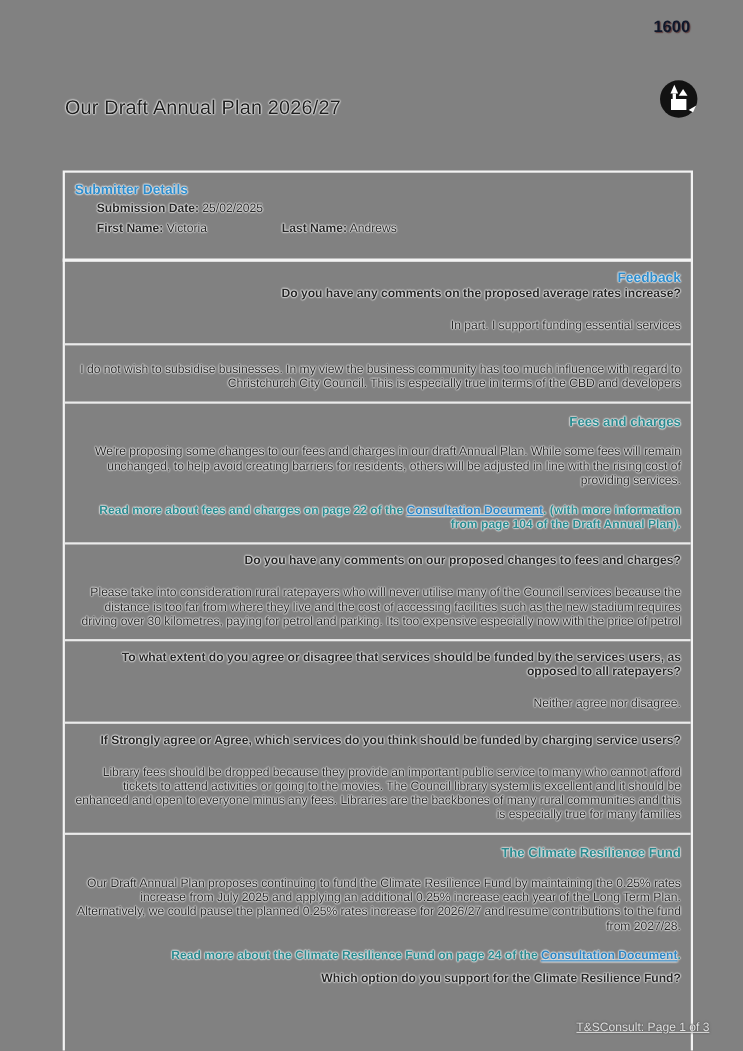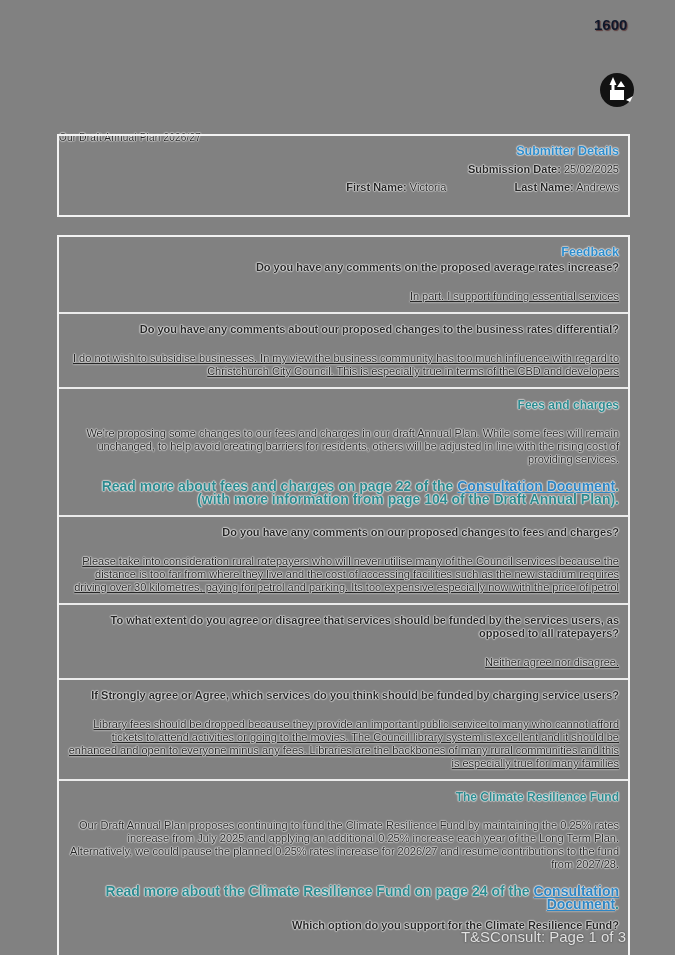--- a/index.html
+++ b/index.html
@@ -12,59 +12,60 @@
   .halo{ text-shadow:0 0 1.5px #fff, 0 0 1.5px #fff, 0 0 2px #fff; }
 
   
   .num-badge{
     position:absolute; left:594px; top:16px;
     color:#0f172a; font-size:15px; font-weight:bold;
     text-shadow:1px 1px 1px rgba(60,0,0,.55);
   }
   .page-title{
     position:absolute; left:59px; top:88px;
-    font-size:10px; letter-spacing:.2px; color:#1e1e1e;margin-top:44px;
+    font-size:18px; letter-spacing:.2px; color:#1e1e1e;
   }
   .logo{
     position:absolute; top:72px; right:40px;
     display:flex; align-items:center; gap:5px;
   }
   .logo-text{ text-align:right; color:#141414; font-weight:bold; line-height:1.0;}
   .logo-line1{ font-size:17px; }
   .logo-line2{ font-size:13.5px; }
   .logo-icon svg{ display:block; }
 
   
   .panel{
     position:absolute; left:57px; width:573px;
     border:2px solid #f3f3f3;
     box-sizing:border-box;
     padding:8px 9px;
   }
-  .panel-submitter{ top:134px; height:83px;text-align:right; }
+  .panel-submitter{ top:155px; height:83px; }
   .panel-feedback{ top:235px; height:847px; overflow:hidden;text-align:right; }
 
   .h-blue{ color:#2e8ccb; font-weight:bold; font-size:12.5px; margin:0 0 2px 0; }
   .section{ color:#2c8a8f; font-weight:bold; font-size:12px; margin:8px 0 4px 0; }
   .q{ font-weight:bold; font-size:11px; line-height:13px; margin:6px 0 0 0; }
-  .a{ font-size:11px; line-height:13px; margin:16px 0 8px 0;text-decoration:underline; }
+  .a{ font-size:11px; line-height:13px; margin:16px 0 8px 0; }
   .p{ font-size:11px; line-height:13px; margin:15px 0 6px 0; }
-  .readmore{ color:#2c8a8f; font-weight:bold; font-size:14px; line-height:13px; margin:14px 0 8px 0; }
+  .readmore{ color:#2c8a8f; font-weight:bold; font-size:11px; line-height:13px; margin:14px 0 8px 0; }
   .readmore .doc-link{ color:#2e86c4; text-decoration:underline; cursor:pointer; }
   .divider{ height:2px; background:#ebebeb; margin:9px -9px; }
 
   .sub-line{ font-size:11px; line-height:14px; margin-top:4px; }
   .sub-line:first-of-type{ margin-top:13px; }
   .sub-label{ font-weight:bold;padding-left:20px; }
   .name-gap{ display:inline-block; width:42px; }
 
   .footer{
-    position:absolute; right:49px; top:928px;
-    font-size:15px; color:#e2e2e2;
+    position:absolute; right:30px; top:928px;
+    font-size:11px; color:#e2e2e2;
     text-shadow:0 0 2px #4c4c4c, 0 0 1px #3c3c3c;
+    text-decoration:underline;
   }
 </style>
 </head>
 <body>
 
 <div class="num-badge">1600</div>
 
 <div class="page-title halo">Our Draft Annual Plan 2026/27</div>
 
 <div class="logo">
@@ -95,21 +96,20 @@
   </div>
 </div>
 
 <div class="panel panel-feedback">
   <div class="h-blue halo">Feedback</div>
 
   <div class="q halo" style="margin-top:0;">Do you have any comments on the proposed average rates increase?</div>
   <div class="a halo">In part. I support funding essential services</div>
   <div class="divider"></div>
 
-  <div class="q halo">Do you have any comments about our proposed changes to the business rates differential?</div>
   <div class="a halo">I do not wish to subsidise businesses. In my view the business community has too much influence with regard to Christchurch City Council. This is especially true in terms of the CBD and developers</div>
   <div class="divider"></div>
 
   <div class="section halo">Fees and charges</div>
   <div class="p halo">We're proposing some changes to our fees and charges in our draft Annual Plan. While some fees will remain unchanged, to help avoid creating barriers for residents, others will be adjusted in line with the rising cost of providing services.</div>
   <div class="readmore halo"><span>Read more about fees and charges on page 22 of the </span><span class="doc-link">Consultation Document</span><span>. (with more information from page 104 of the Draft Annual Plan).</span></div>
   <div class="divider"></div>
 
   <div class="q halo">Do you have any comments on our proposed changes to fees and charges?</div>
   <div class="a halo">Please take into consideration rural ratepayers who will never utilise many of the Council services because the distance is too far from where they live and the cost of accessing facilities such as the new stadium requires driving over 30 kilometres, paying for petrol and parking. Its too expensive especially now with the price of petrol</div>

